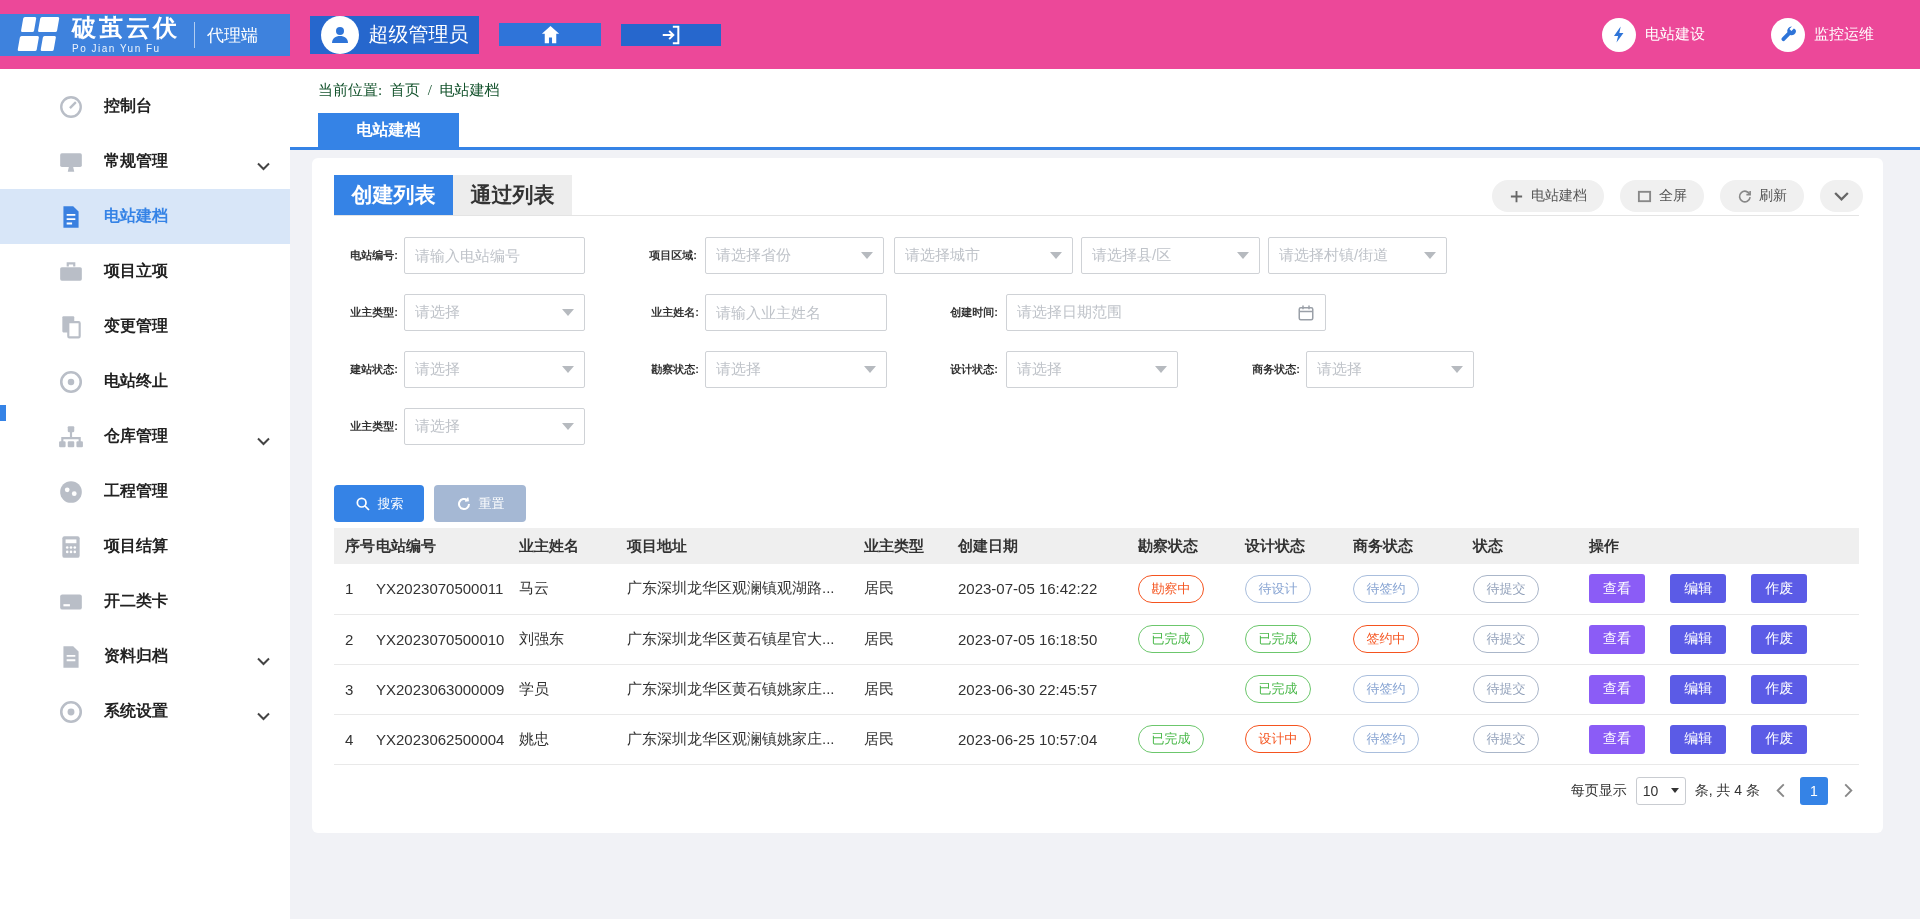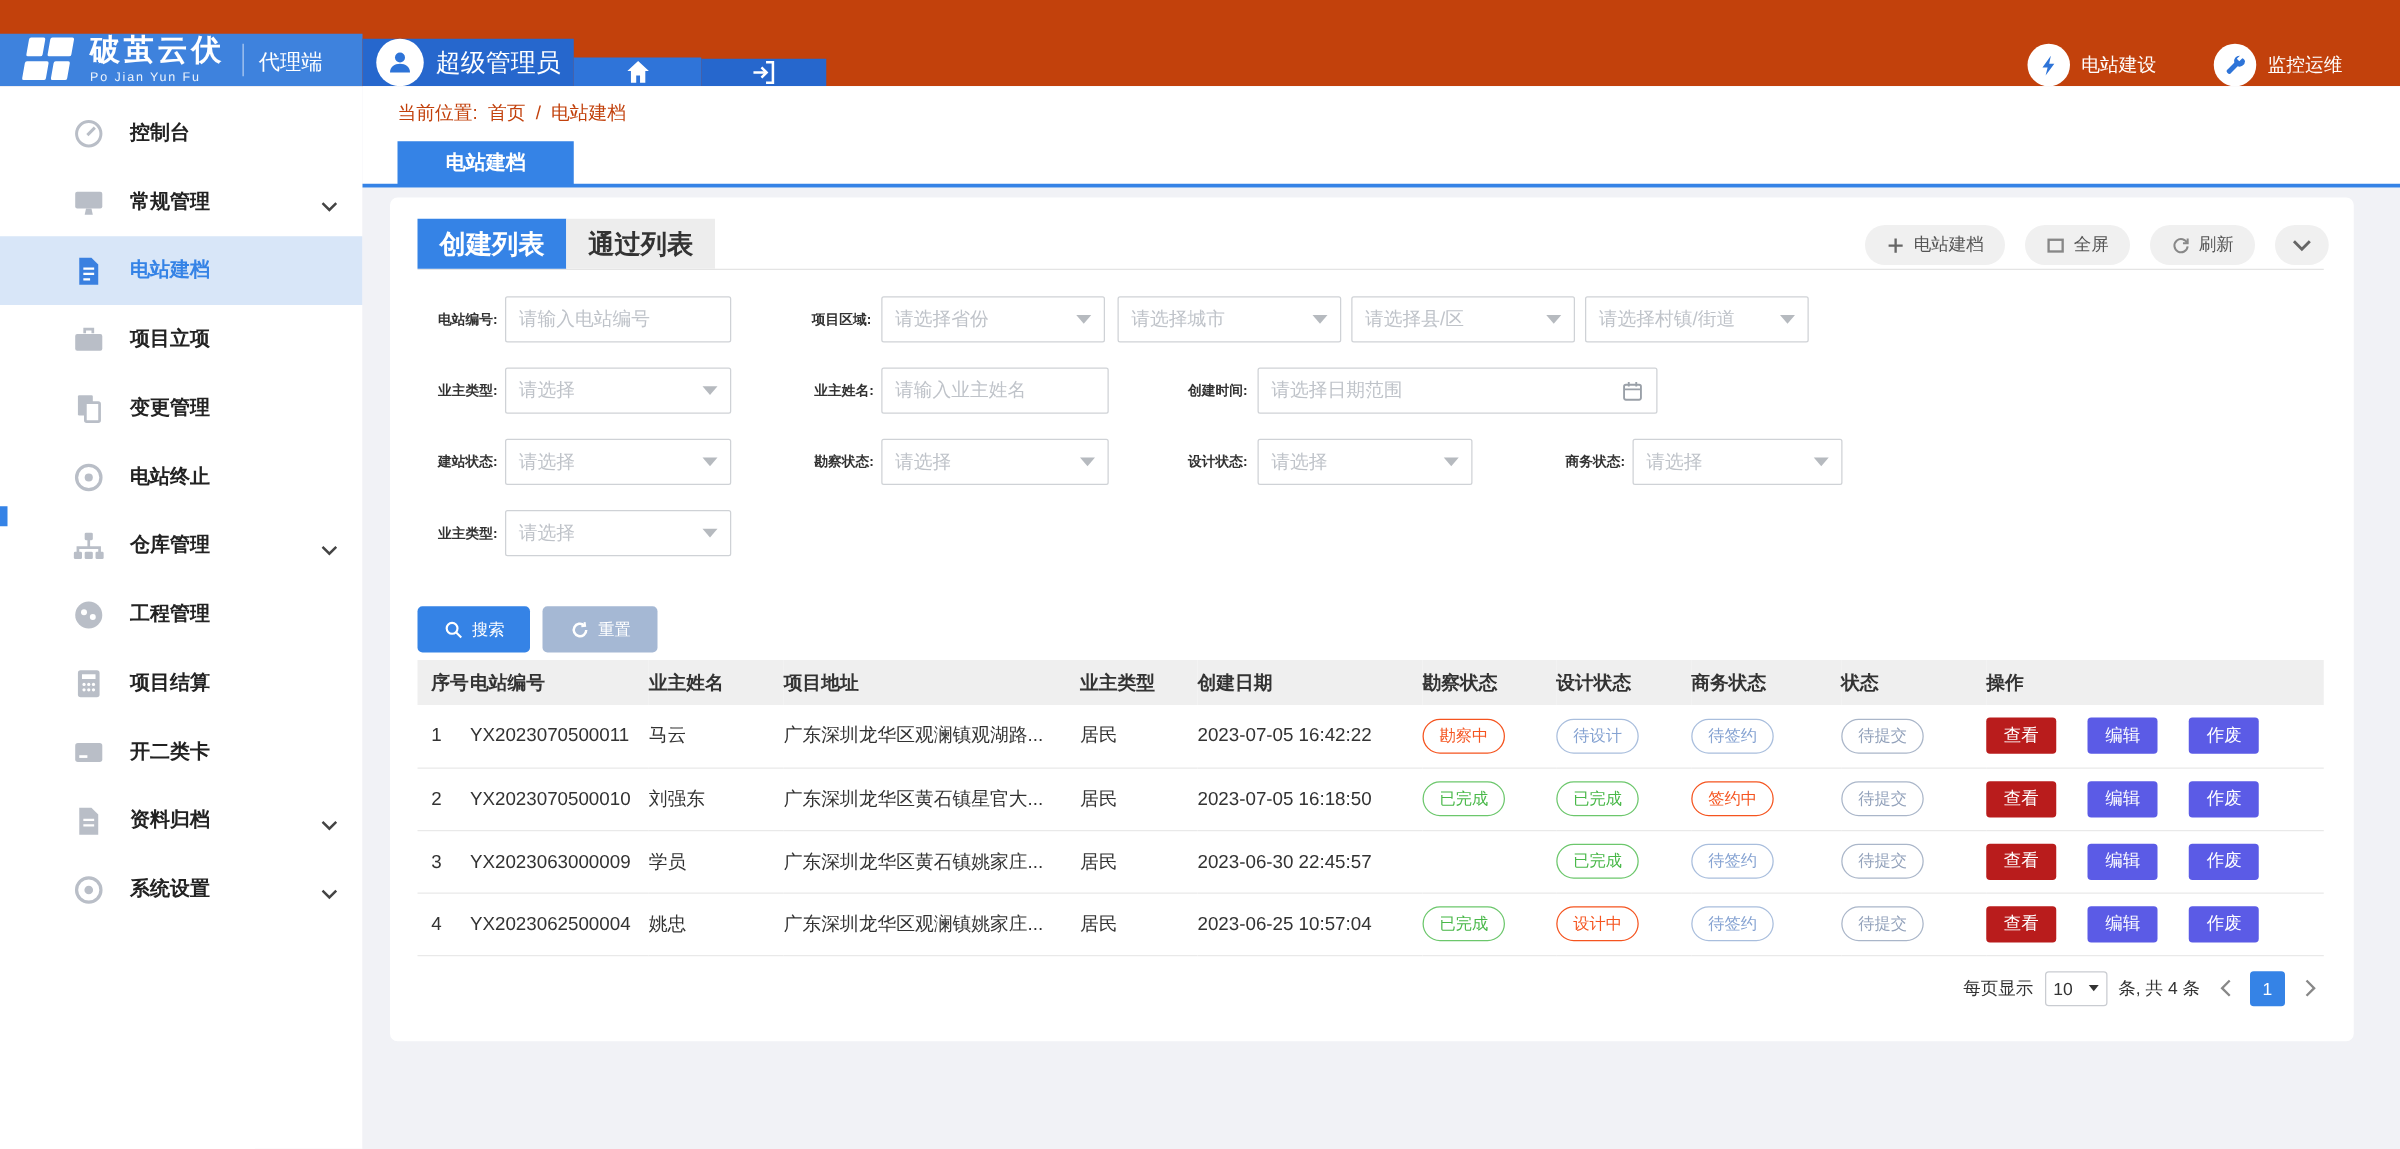--- a/index.html
+++ b/index.html
@@ -1,21 +1,21 @@
 <!DOCTYPE html>
 <html><head>
 <meta charset="utf-8">
 <style>
   * { margin:0; padding:0; box-sizing:border-box; }
   html,body { width:1920px; height:919px; overflow:hidden;
     font-family:"Liberation Sans","DejaVu Sans",sans-serif; background:#f1f2f6; }
 
   
   .topbar { position:absolute; left:0; top:0; width:1920px; height:69px;
-    background:#c2410c; display:flex; align-items:flex-end; color:#fff; }
+    background:#ec4899; display:flex; align-items:center; color:#fff;gap:20px; }
   .logo-zone { width:290px; background:#3e82dd; display:flex; align-items:center; padding-left:16px; }
   .logo-glyph { width:46px; height:42px; flex:0 0 auto; }
   .brand-col { margin-left:10px; line-height:1.1; }
   .brand-title { font-size:24px; font-weight:bold; letter-spacing:3px; }
   .brand-sub { font-size:10px; letter-spacing:1.5px; opacity:.9; margin-top:2px; }
   .brand-divider { width:1px; height:26px; background:rgba(255,255,255,.6); margin:0 12px 0 14px; align-self:center; }
   .brand-portal { font-size:17px; align-self:center; padding-top:2px; }
   .seg { display:flex; align-items:center; justify-content:center; }
   .seg-user { width:169px; background:#2667cd; gap:10px; }
   .avatar { width:38px; height:38px; border-radius:50%; background:#fff; display:flex; align-items:center; justify-content:center; }
@@ -37,21 +37,21 @@
   .side-item .s-label { margin-left:20px; font-size:16px; font-weight:600; }
   .side-item.active { background:#d8e6f8; color:#3583e6; }
   .side-item.active .s-icon { color:#3a80e0; }
   .side-item .chev { position:absolute; right:20px; width:13px; height:9px; display:none; }
   .side-item.expandable .chev { display:block; }
   .side-scroll-nub { position:absolute; left:0; top:336px; width:6px; height:16px; background:#3583e6; }
 
   
   .main { position:absolute; left:290px; top:69px; right:0; bottom:0; background:#f1f2f6; }
   .crumb-band { position:relative; height:81px; background:#fff; }
-  .breadcrumb { position:absolute; left:28px; top:12px; font-size:15px; color:#c2410c; }
+  .breadcrumb { position:absolute; left:28px; top:12px; font-size:15px; color:#14532d;font-family:Liberation Serif, serif; }
   .breadcrumb span { margin-right:4px; }
   .page-tab { position:absolute; left:28px; bottom:2px; width:141px; height:35px; background:#3583e6;
     color:#fff; font-size:16px; font-weight:bold; display:flex; align-items:center; justify-content:center; cursor:pointer; }
   .band-underline { position:absolute; left:0; bottom:0; width:100%; height:3px; background:#3583e6; }
 
   .card { position:relative; margin:8px 37px 0 22px; height:675px; background:#fff; border-radius:6px; padding:0 24px 0 22px; }
 
   
   .toolbar { position:absolute; right:20px; top:22px; display:flex; gap:16px; }
   .pill { height:32px; background:#f0f0f0; border:none; border-radius:16px; padding:0 17px; display:flex;
@@ -96,21 +96,21 @@
   .list .col-no { padding-left:11px; }
   .badge { display:inline-block; min-width:66px; text-align:center; padding:4px 10px; border-radius:15px;
     font-size:13px; border:1px solid transparent; }
   .badge:empty { display:none; }
   .badge[data-type="orange"] { color:#f5541f; border-color:#f5541f; }
   .badge[data-type="blue"]   { color:#86a3d2; border-color:#a9bedd; }
   .badge[data-type="gray"]   { color:#93a2bb; border-color:#aab6c9; }
   .badge[data-type="green"]  { color:#49b849; border-color:#6cc76c; }
   .op { width:56px; height:29px; border:none; border-radius:3px; color:#fff; font-size:14px;
     margin-right:21px; cursor:pointer; font-family:inherit; }
-  .op-view { background:#b91c1c; }
+  .op-view { background:#8b5cf6; }
   .op-edit, .op-void { background:#5b5be6; }
 
   
   .pager { display:flex; align-items:center; justify-content:flex-end; gap:9px; margin-top:12px;
     font-size:14px; color:#333; }
   .psel { width:50px; height:28px; border:1px solid #c9ccd1; border-radius:3px; display:flex;
     align-items:center; justify-content:space-between; padding:0 6px; cursor:pointer; color:#333; }
   .psel .caret { border-left-width:4px; border-right-width:4px; border-top-width:5px; border-top-color:#333; margin-left:2px; }
   .pg-arrow { width:22px; height:28px; display:flex; align-items:center; justify-content:center; cursor:pointer; }
   .pg-arrow svg { width:11px; height:15px; }

